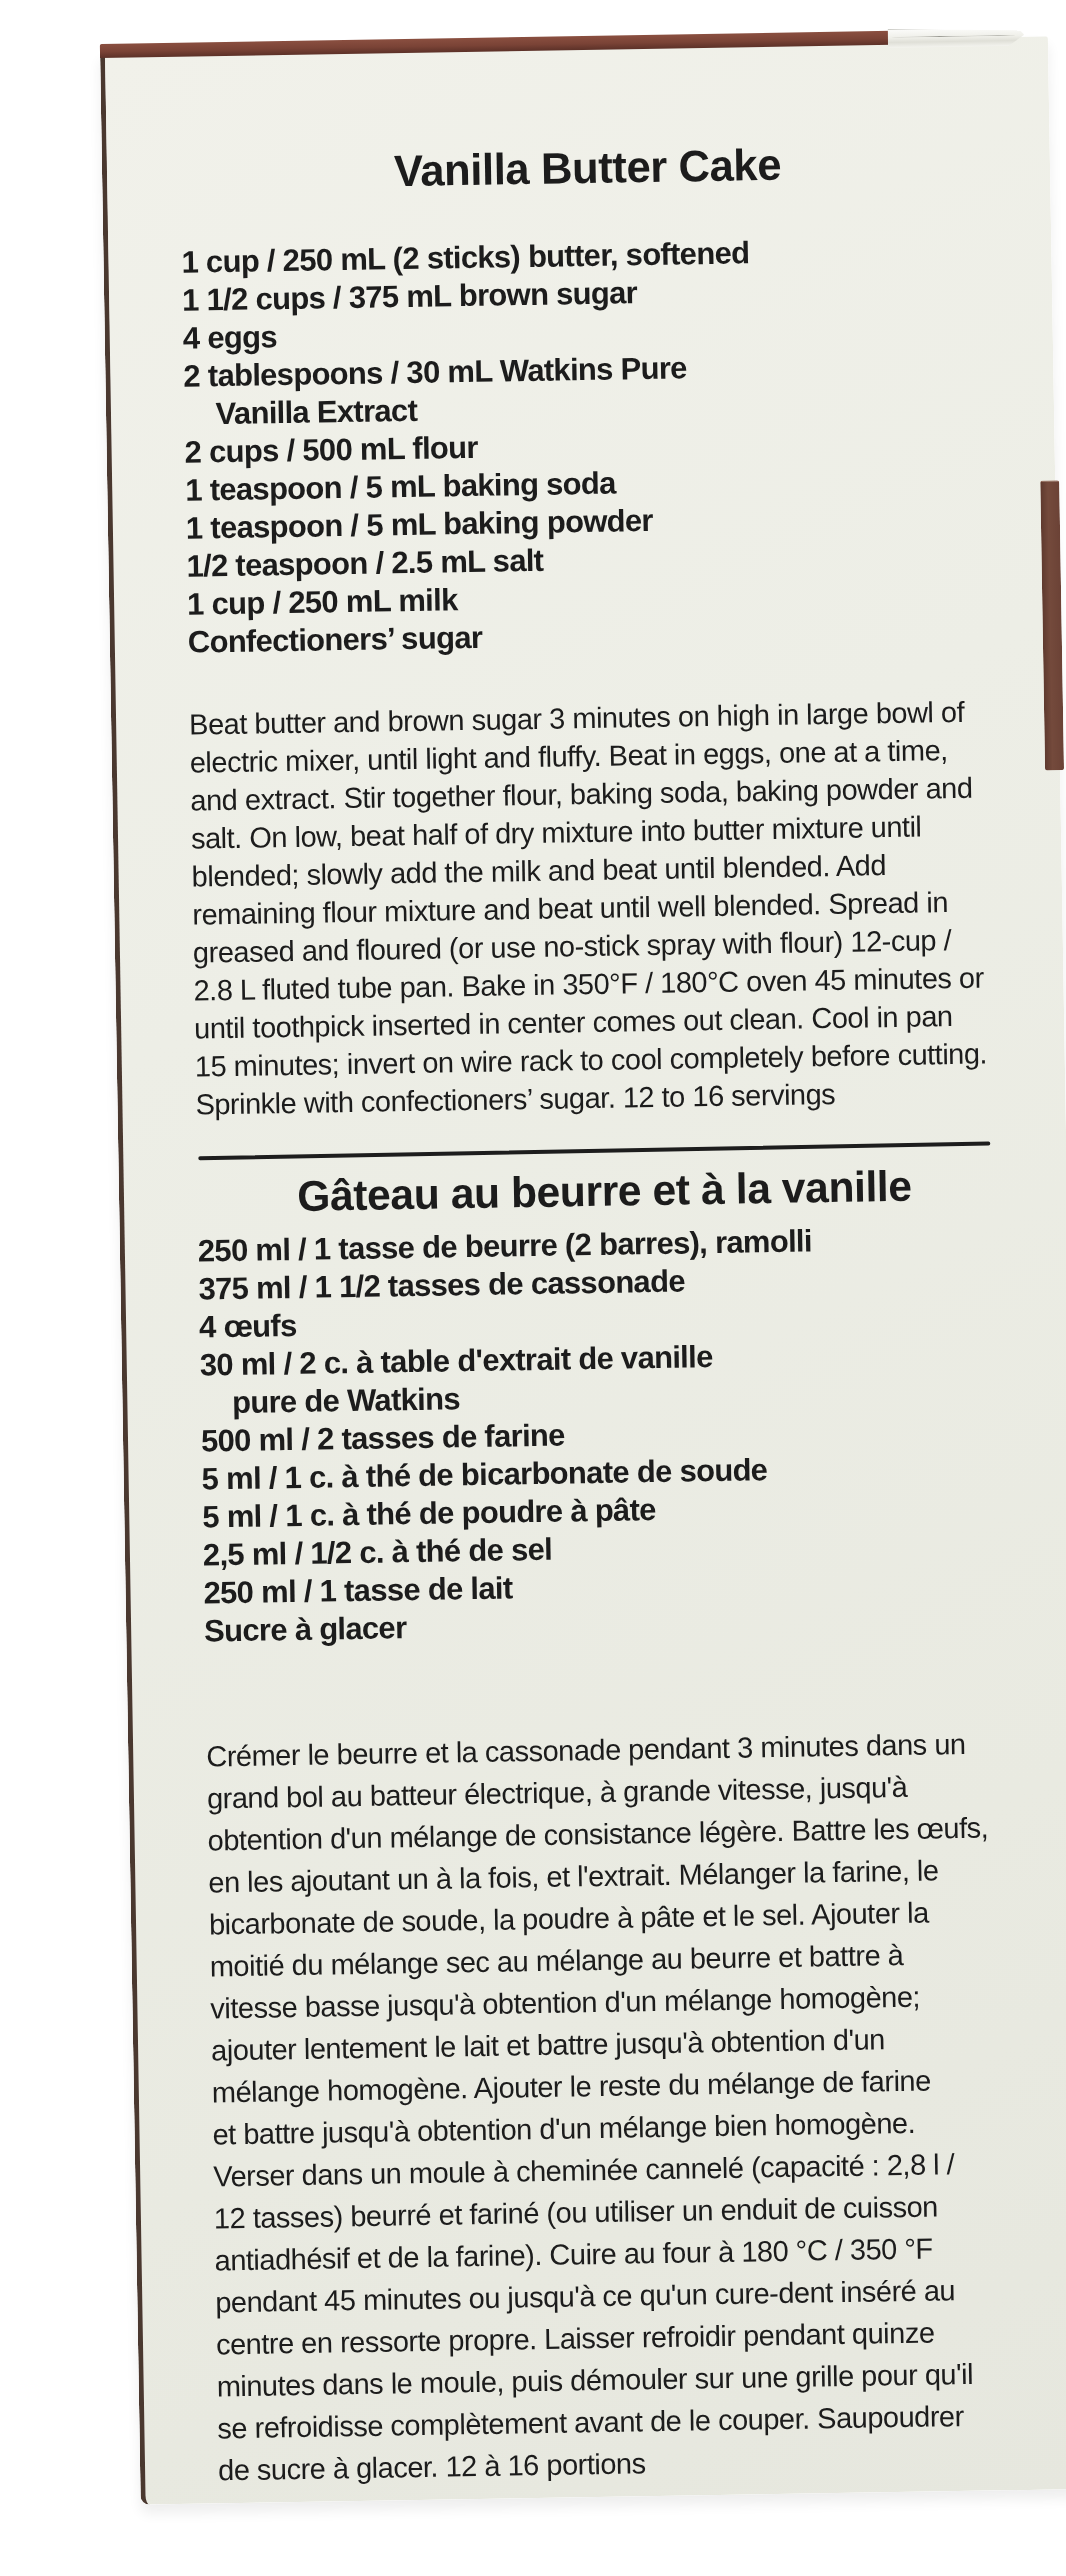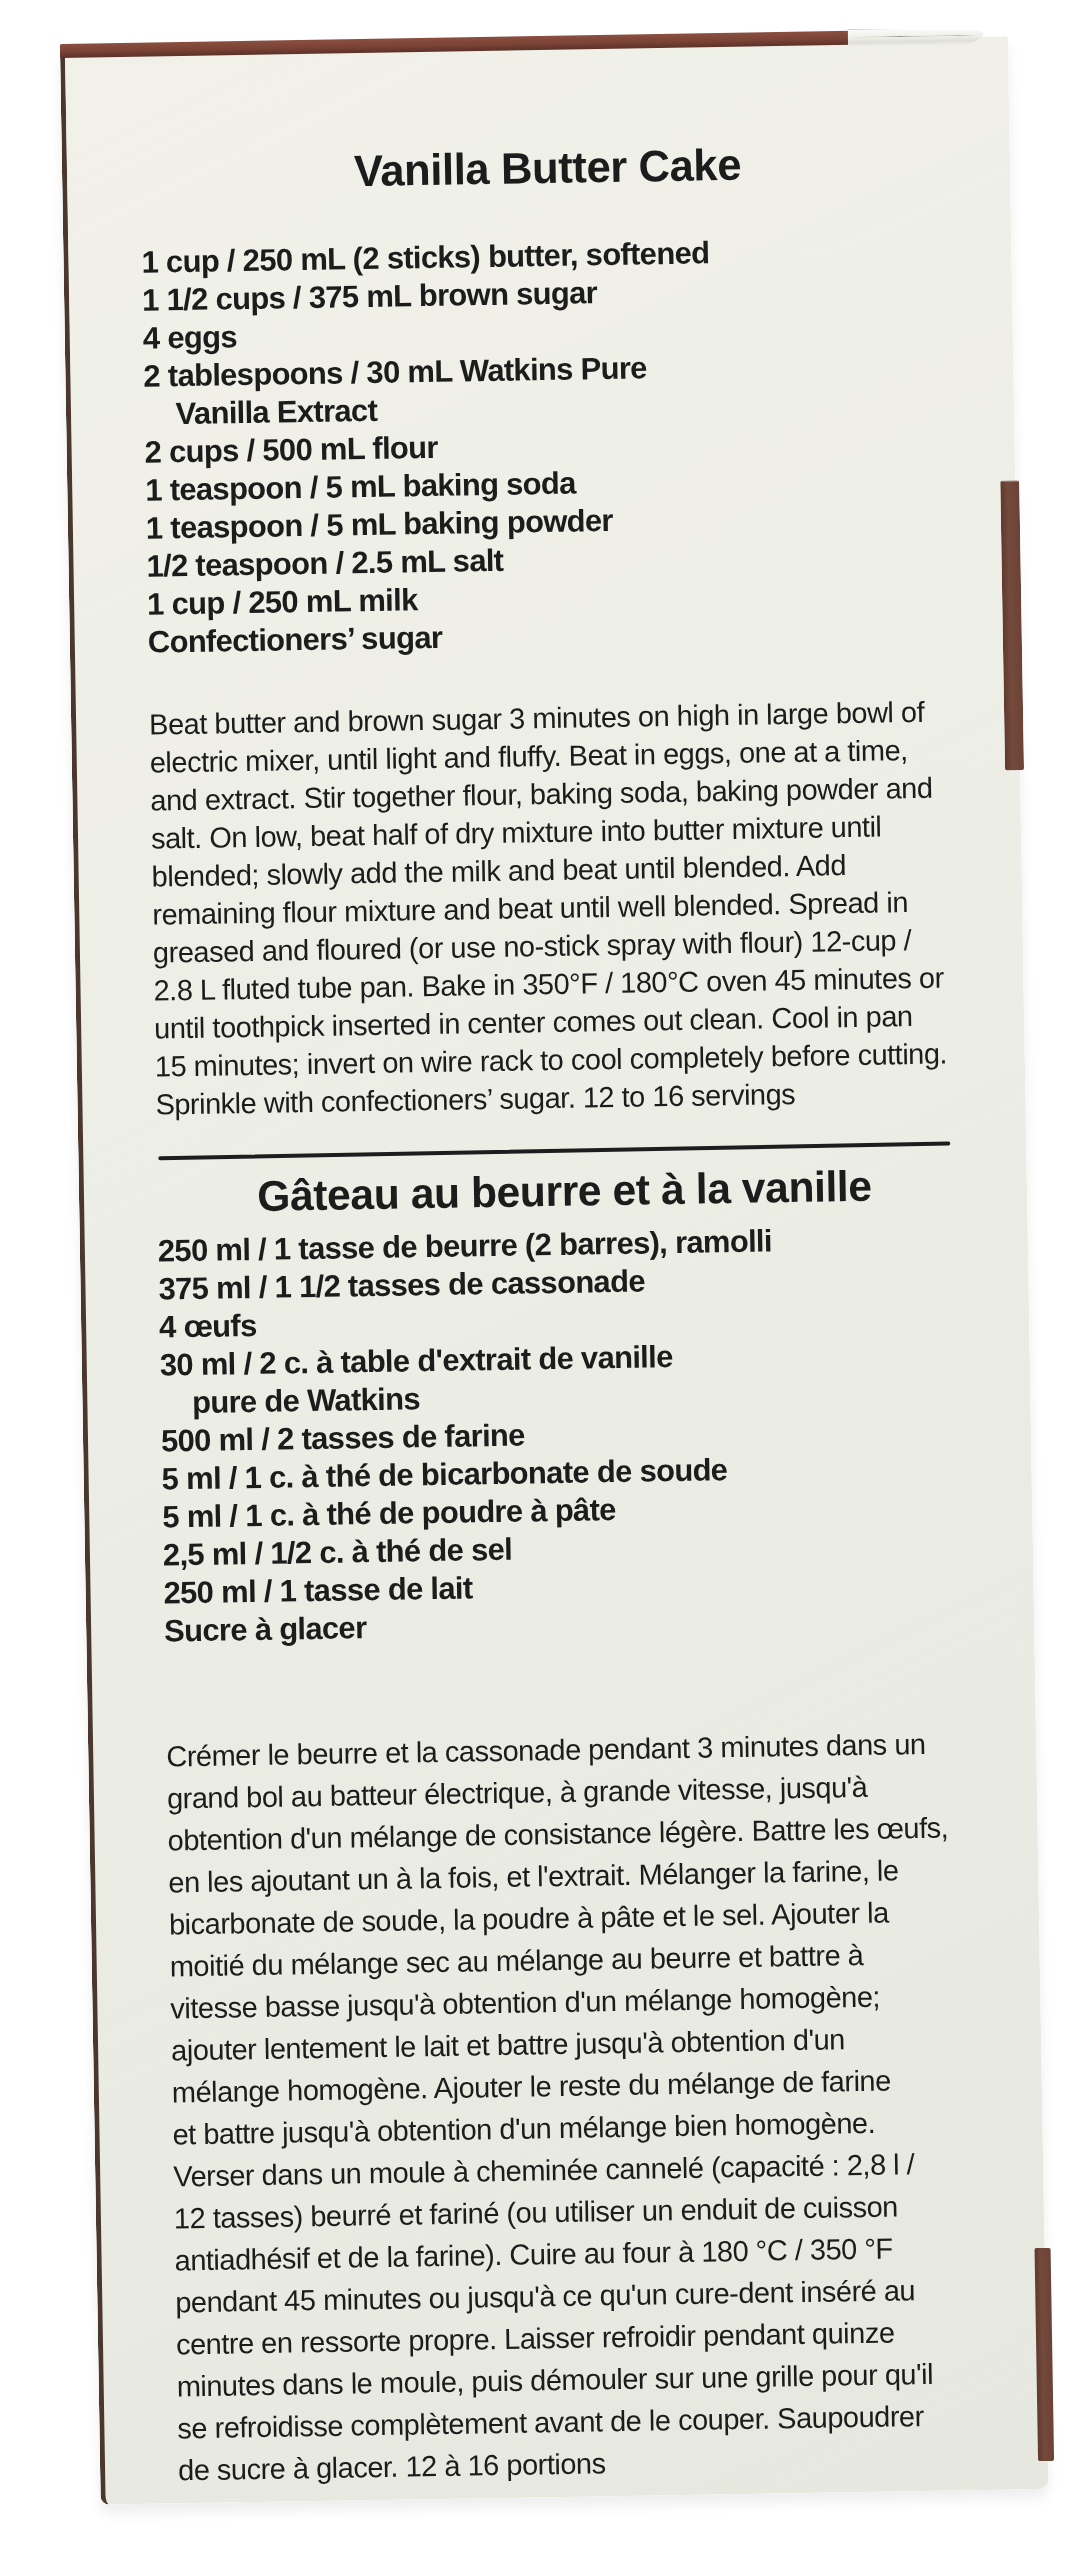--- a/index.html
+++ b/index.html
@@ -9,20 +9,21 @@
     width: 1067px;
     height: 2576px;
     overflow: hidden;
     font-family: "Liberation Sans", sans-serif;
   }
   .stage {
     position: relative;
     width: 922px;
     height: 2576px;
     background: #ffffff;
+    margin-left: 40px;
   }
   .panel {
     position: absolute;
     left: 60px;
     top: 52px;
     width: 943px;
     height: 2453px;
     background: linear-gradient(155deg, #f1f1ea 0%, #edeee6 35%, #e9eae1 75%, #e6e7de 100%);
     transform: rotate(-0.95deg);
     transform-origin: 0 0;

